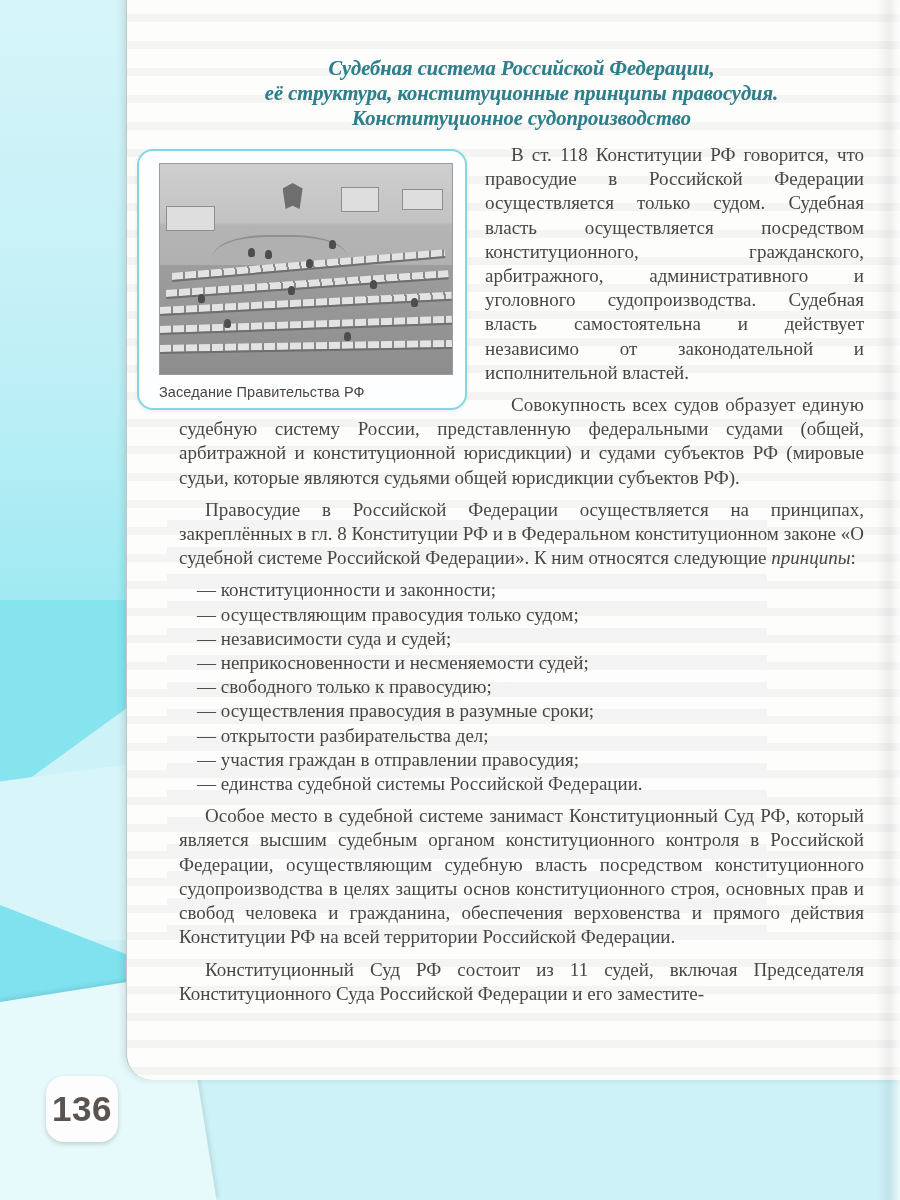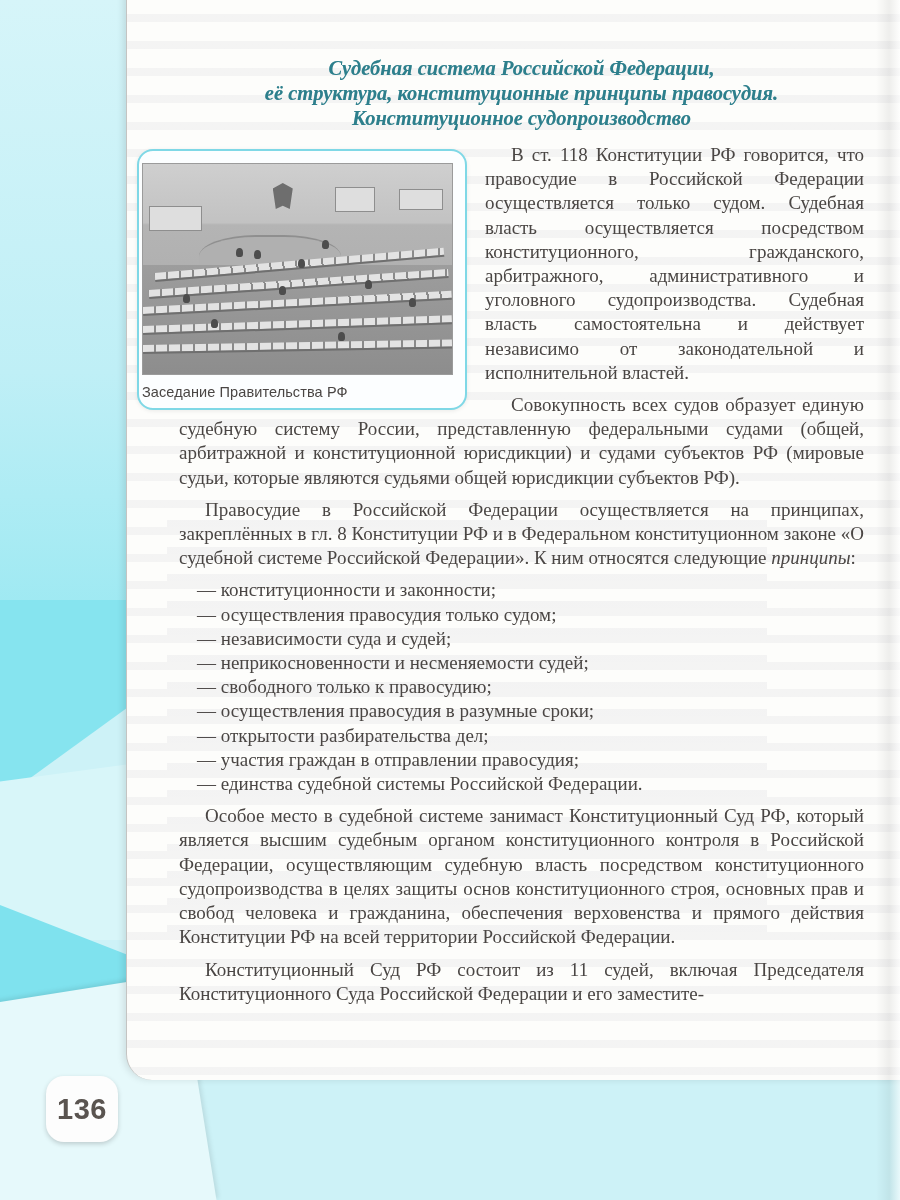--- a/index.html
+++ b/index.html
@@ -52,21 +52,21 @@
   .page-number-badge {
     position: absolute;
     left: 46px; bottom: 58px;
     width: 72px; height: 66px;
     background: #fdfdfd;
     border-radius: 18px;
     box-shadow: 0 2px 5px rgba(0,0,0,0.18);
     display: flex; align-items: center; justify-content: center;
     font-family: "Liberation Sans", "DejaVu Sans", sans-serif;
     font-weight: bold;
-    font-size: 29px;
+    font-size: 35px;
     color: #5a5450;
     letter-spacing: 0.5px;
   }
 
   
   .sheet {
     position: absolute;
     left: 126px; top: -40px;
     width: 790px; height: 1120px;
     background: #fdfdfb;
@@ -125,21 +125,21 @@
   .ital { font-style: italic; }
 
   
   .photo-card {
     float: left;
     width: 330px;
     margin: 6px 18px 4px -34px;
     background: #fcfeff;
     border: 2px solid #7fd8e6;
     border-radius: 16px;
-    padding: 12px 12px 8px 3px;
+    padding: 12px 12px 8px 20px;
     box-shadow: 0 1px 4px rgba(0,0,0,0.08);
     shape-margin: 6px;
   }
   .photo-frame {
     width: 100%;
     height: 212px;
     border: 1px solid #9b9b9b;
     position: relative;
     overflow: hidden;
     background: #b9b9b9;
@@ -276,21 +276,21 @@
         <figcaption class="photo-caption">Заседание Правительства РФ</figcaption>
       </figure>
 
       <p class="body-text">В ст. 118 Конституции РФ говорится, что правосудие в Российской Федерации осуществляется только судом. Судебная власть осуществляется посредством конституционного, гражданского, арбитражного, административного и уголовного судопроизводства. Судебная власть самостоятельна и действует независимо от законодательной и исполнительной властей.</p>
       <p class="body-text">Совокупность всех судов образует единую судебную систему России, представленную федеральными судами (общей, арбитражной и конституционной юрисдикции) и судами субъектов РФ (мировые судьи, которые являются судьями общей юрисдикции субъектов РФ).</p>
 
       <p class="body-text"><span>Правосудие в Российской Федерации осуществляется на принципах, закреплённых в гл. 8 Конституции РФ и в Федеральном конституционном законе «О судебной системе Российской Федерации». К ним относятся следующие </span><span class="ital">принципы</span><span>:</span></p>
 
       <ul class="principles-list">
         <li>— конституционности и законности;</li>
-        <li>— осуществления правосудия только судом;</li>
+        <li>— осуществляющим правосудия только судом;</li>
         <li>— независимости суда и судей;</li>
         <li>— неприкосновенности и несменяемости судей;</li>
         <li>— свободного только к правосудию;</li>
         <li>— осуществления правосудия в разумные сроки;</li>
         <li>— открытости разбирательства дел;</li>
         <li>— участия граждан в отправлении правосудия;</li>
         <li>— единства судебной системы Российской Федерации.</li>
       </ul>
 
       <p class="body-text">Особое место в судебной системе занимаст Конституционный Суд РФ, который является высшим судебным органом конституционного контроля в Российской Федерации, осуществляющим судебную власть посредством конституционного судопроизводства в целях защиты основ конституционного строя, основных прав и свобод человека и гражданина, обеспечения верховенства и прямого действия Конституции РФ на всей территории Российской Федерации.</p>

